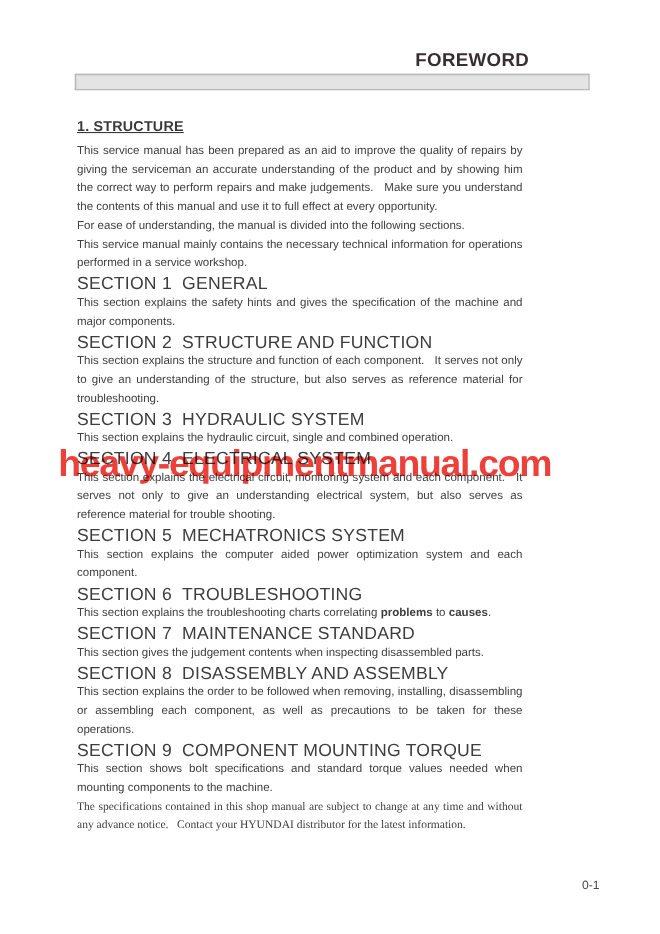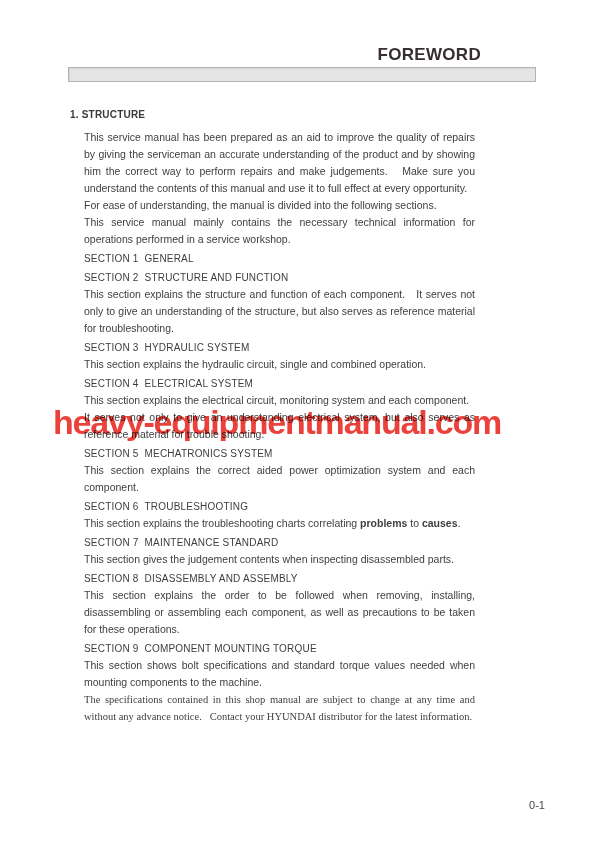--- a/index.html
+++ b/index.html
@@ -21,36 +21,37 @@
   .rule-bar {
     margin-top:3px; margin-left:-2px;
     width:466px; height:13px;
     background:#e4e4e4;
     border:1px solid #b3b3b3;
     box-shadow: inset 1px 1px 0 #d6d6d6;
   }
   .content { margin:0 64px 0 70px; }
   .structure-heading {
     margin:24px 0 0 0;
-    font-size:10px; font-weight:700; line-height:17px;
+    font-size:13px; font-weight:700; line-height:17px;
     color:#393939;
     letter-spacing:0.2px;
+    text-decoration:underline;
   }
-  .text-col { margin-left:14px; padding-right:6px; }
+  .text-col { padding-right:6px; }
   .intro { margin-top:6px; }
   p.body {
     margin:0;
     font-size:10.5px; line-height:17px;
     text-align:justify;
     color:#404040;
   }
   .section { margin-top:2px; }
   .section-title {
     margin:0;
-    font-size:10px; line-height:17px;
+    font-size:16px; line-height:17px;
     color:#3d3d3d;
     letter-spacing:0.2px;
   }
   .closing { margin-top:8px;font-family:Liberation Serif, serif; }
   .watermark {
     position:absolute;
     left:53px; top:403px;
     font-size:34px; font-weight:700;
     letter-spacing:-1.2px;
     white-space:nowrap;
@@ -81,40 +82,41 @@
     <div class="text-col intro">
       <p class="body">This service manual has been prepared as an aid to improve the quality of repairs by giving the serviceman an accurate understanding of the product and by showing him the correct way to perform repairs and make judgements. &nbsp; Make sure you understand the contents of this manual and use it to full effect at every opportunity.</p>
       <p class="body">For ease of understanding, the manual is divided into the following sections.</p>
       <p class="body">This service manual mainly contains the necessary technical information for operations performed in a service workshop.</p>
     </div>
 
     <div class="text-col">
 
       <div class="section">
         <p class="section-title">SECTION 1 &nbsp;GENERAL</p>
+        <p class="body">This section explains the safety hints and gives the specification of the machine and major components.</p>
       </div>
 
       <div class="section">
         <p class="section-title">SECTION 2 &nbsp;STRUCTURE AND FUNCTION</p>
         <p class="body">This section explains the structure and function of each component. &nbsp; It serves not only to give an understanding of the structure, but also serves as reference material for troubleshooting.</p>
       </div>
 
       <div class="section">
         <p class="section-title">SECTION 3 &nbsp;HYDRAULIC SYSTEM</p>
         <p class="body">This section explains the hydraulic circuit, single and combined operation.</p>
       </div>
 
       <div class="section">
         <p class="section-title">SECTION 4 &nbsp;ELECTRICAL SYSTEM</p>
         <p class="body">This section explains the electrical circuit, monitoring system and each component. &nbsp; It serves not only to give an understanding electrical system, but also serves as reference material for trouble shooting.</p>
       </div>
 
       <div class="section">
         <p class="section-title">SECTION 5 &nbsp;MECHATRONICS SYSTEM</p>
-        <p class="body">This section explains the correct aided power optimization system and each component.</p>
+        <p class="body">This section explains the computer aided power optimization system and each component.</p>
       </div>
 
       <div class="section">
         <p class="section-title">SECTION 6 &nbsp;TROUBLESHOOTING</p>
         <p class="body"><span>This section explains the troubleshooting charts correlating </span><b>problems</b><span> to </span><b>causes</b><span>.</span></p>
       </div>
 
       <div class="section">
         <p class="section-title">SECTION 7 &nbsp;MAINTENANCE STANDARD</p>
         <p class="body">This section gives the judgement contents when inspecting disassembled parts.</p>

